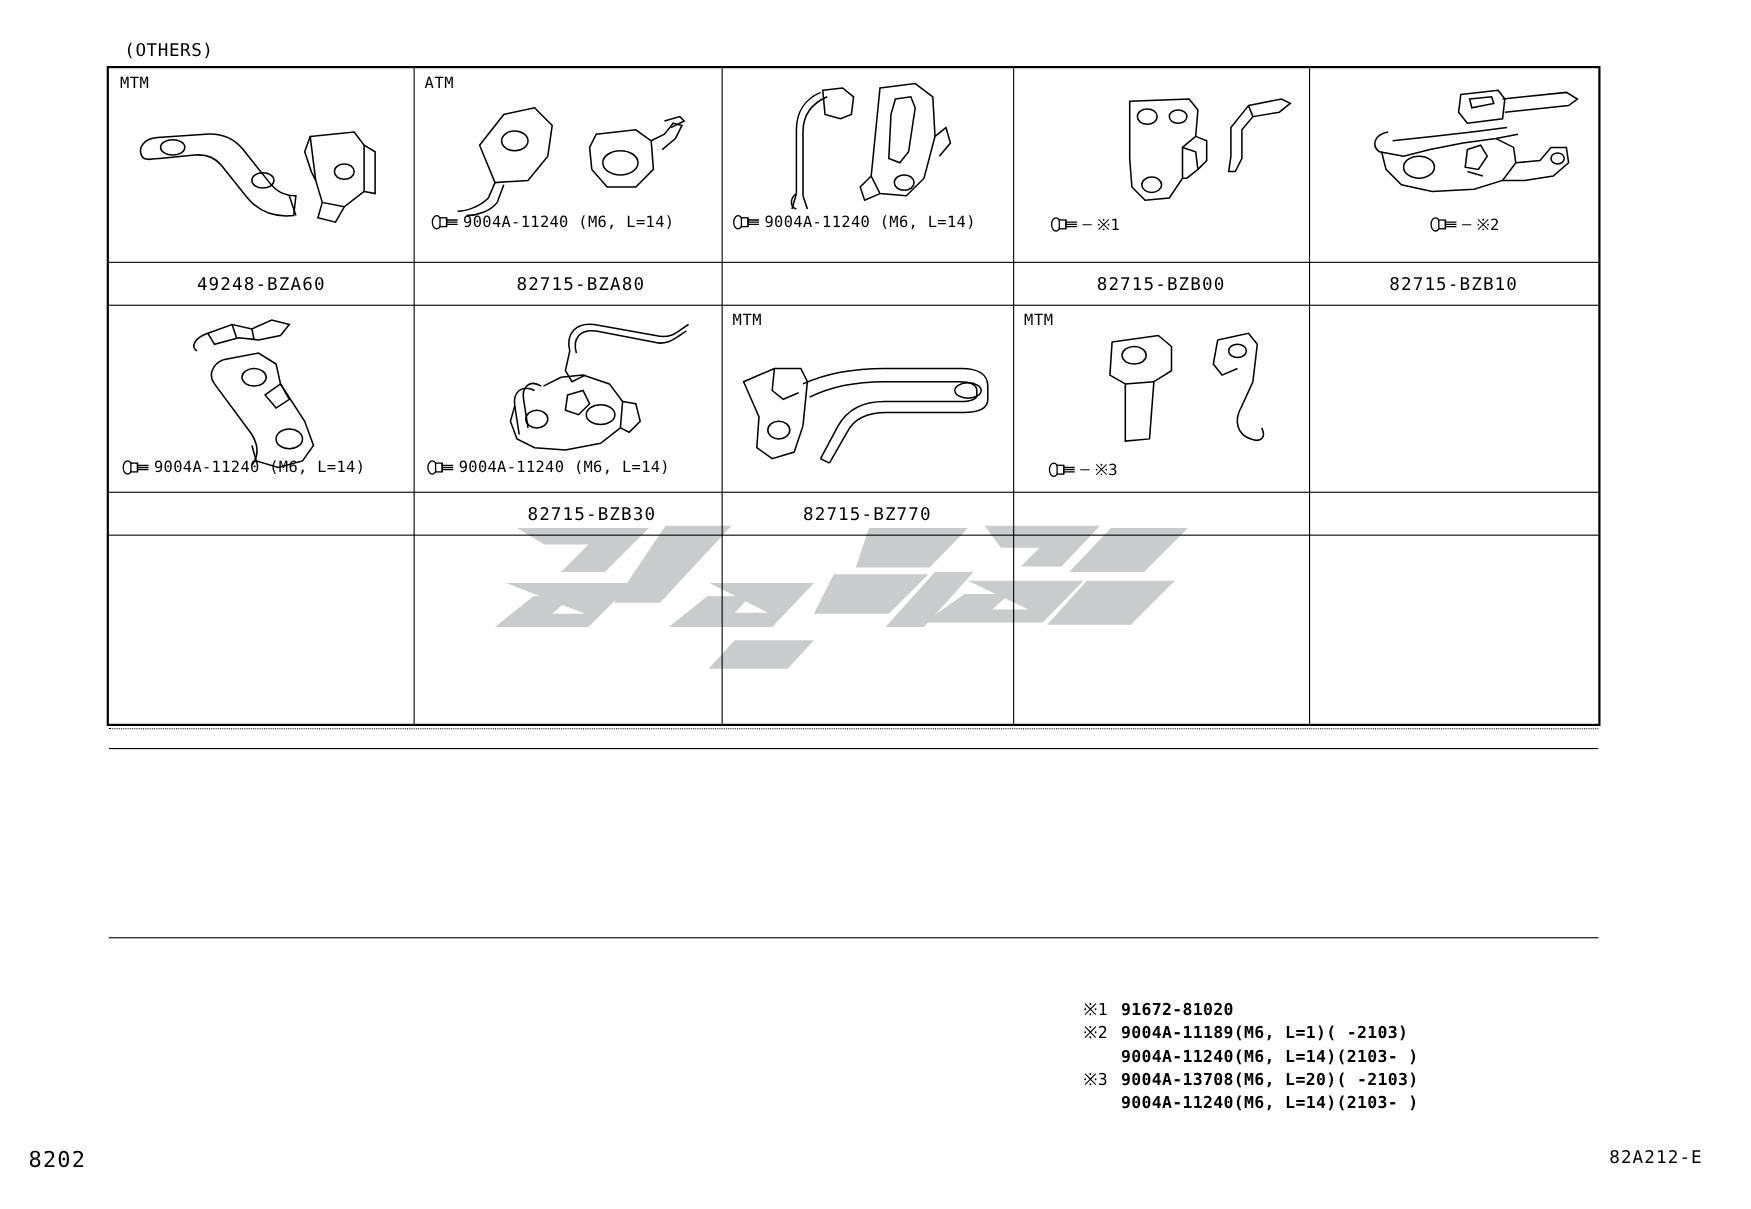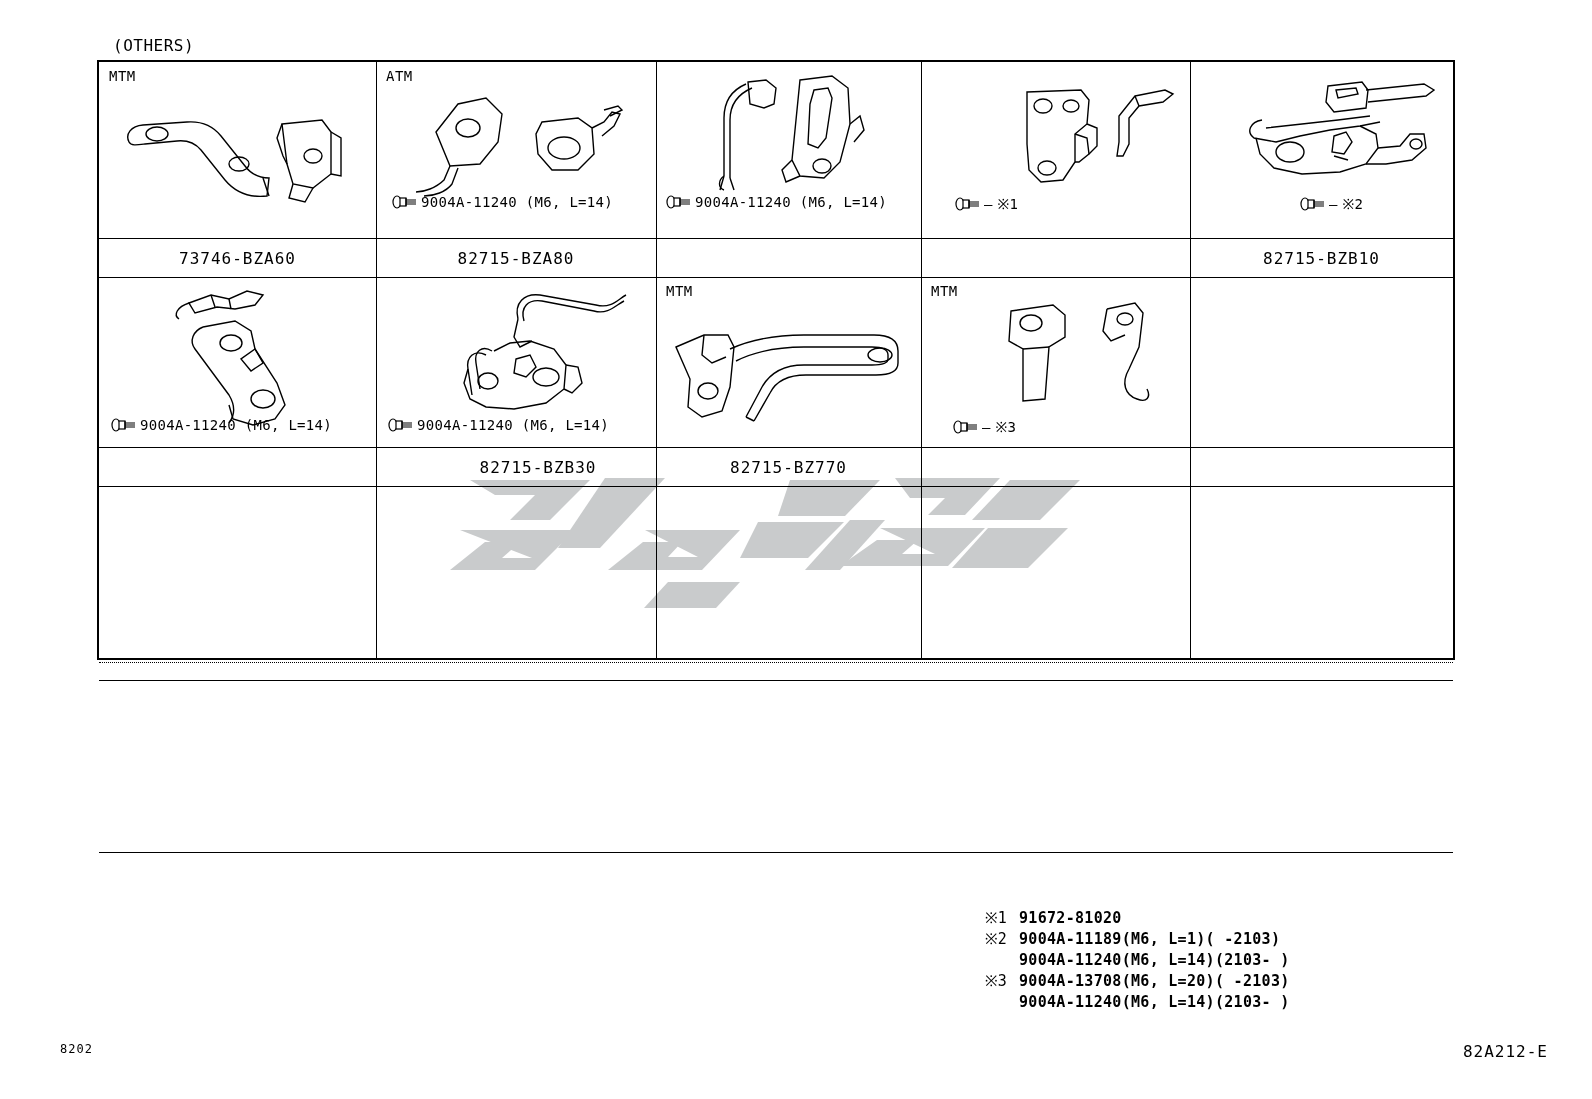--- a/index.html
+++ b/index.html
@@ -72,22 +72,22 @@
     font-size:15px;
     line-height:21px;
     letter-spacing:0.3px;
   }
   .notes .row{display:flex;}
   .notes .mark{width:34px;flex:none;}
   .notes .sub{margin-left:34px;}
   .notes b{font-weight:bold;}
 
   .footer-left{
-    position:absolute;left:60px;top:1042px;
-    font-size:12px;letter-spacing:1px;
+    position:absolute;left:26px;top:1042px;
+    font-size:20px;letter-spacing:1px;
   }
   .footer-right{
     position:absolute;right:44px;top:1042px;
     font-size:16px;letter-spacing:1px;
   }
 </style>
 </head>
 <body>
 
 <div class="page">
@@ -136,21 +136,21 @@
           <path d="M146,74 L152,92"></path>
           <path d="M165,20 L205,16 L214,28 L214,70 L196,84 L176,80 L170,60 Z"></path>
           <path d="M165,20 L160,34 L166,52 L170,60"></path>
           <path d="M176,80 L172,94 L188,98 L196,84"></path>
           <ellipse cx="196" cy="52" rx="9" ry="7"></ellipse>
           <path d="M214,28 L224,34 L224,72 L214,70"></path>
         </svg>
       </div>
     </div>
     <div class="cell" style="left:0;top:176px;width:277px;height:39px;">
-      <div class="partno" style="top:11px;">73746-BZA60</div>
+      <div class="partno" style="top:11px;">49248-BZA60</div>
     </div>
 
     <div class="cell" style="left:277px;top:0;width:280px;height:176px;">
       <div class="tag">ATM</div>
       <div class="art" style="left:30px;top:30px;">
         <svg width="230" height="110" viewBox="0 0 230 110" fill="none" stroke="#000" stroke-width="1.4">
           <path d="M30,40 L52,12 L80,6 L96,22 L92,50 L74,72 L44,74 Z"></path>
           <ellipse cx="62" cy="36" rx="12" ry="9"></ellipse>
           <path d="M44,74 L38,88 C30,96 18,100 10,100"></path>
           <path d="M52,76 L46,92 C40,100 28,104 18,104"></path>
@@ -165,21 +165,21 @@
             <g fill="none" stroke="#000" stroke-width="1.2">
               <ellipse cx="5" cy="7" rx="4" ry="6" fill="#fff"></ellipse>
               <rect x="8" y="3" width="6" height="8" fill="#fff"></rect>
               <path d="M14,5 L24,5 M14,7 L24,7 M14,9 L24,9"></path>
               <path d="M14,3 L14,11"></path>
             </g>
           </svg>
         <span>9004A-11240 (M6, L=14)</span>
       </div>
     </div>
-    <div class="cell" style="left:277px;top:176px;width:280px;height:39px;">
+    <div class="cell" style="left:289px;top:176px;width:280px;height:39px;">
       <div class="partno" style="top:11px;">82715-BZA80</div>
     </div>
 
     <div class="cell" style="left:557px;top:0;width:265px;height:176px;">
       <div class="art" style="left:52px;top:12px;">
         <svg width="200" height="125" viewBox="0 0 200 125" fill="none" stroke="#000" stroke-width="1.4">
           <path d="M38,10 C24,16 16,28 16,44 L16,102"></path>
           <path d="M44,14 C30,20 22,30 22,46 L22,104"></path>
           <path d="M16,102 L12,116 M22,104 L26,116"></path>
           <path d="M16,102 C10,106 10,114 16,116"></path>
@@ -222,20 +222,23 @@
             <g fill="none" stroke="#000" stroke-width="1.2">
               <ellipse cx="5" cy="7" rx="4" ry="6" fill="#fff"></ellipse>
               <rect x="8" y="3" width="6" height="8" fill="#fff"></rect>
               <path d="M14,5 L24,5 M14,7 L24,7 M14,9 L24,9"></path>
               <path d="M14,3 L14,11"></path>
             </g>
           </svg>
         <span style="letter-spacing:2px;">—</span>
         <span>※1</span>
       </div>
+    </div>
+    <div class="cell" style="left:822px;top:176px;width:269px;height:39px;">
+      <div class="partno" style="top:11px;">82715-BZB00</div>
     </div>
 
     <div class="cell" style="left:1091px;top:0;width:263px;height:176px;">
       <div class="art" style="left:20px;top:14px;">
         <svg width="240" height="120" viewBox="0 0 240 120" fill="none" stroke="#000" stroke-width="1.4">
           <path d="M118,10 L152,6 L158,14 L156,32 L124,36 L116,26 Z"></path>
           <path d="M126,14 L146,12 L148,18 L128,22 Z"></path>
           <path d="M156,14 L214,8 L224,14 L216,20 L158,26"></path>
           <path d="M52,44 C40,46 36,56 44,62 L66,66 L90,60 L120,54 L150,50 L170,46"></path>
           <path d="M56,52 L92,48 L128,44 L160,40"></path>

